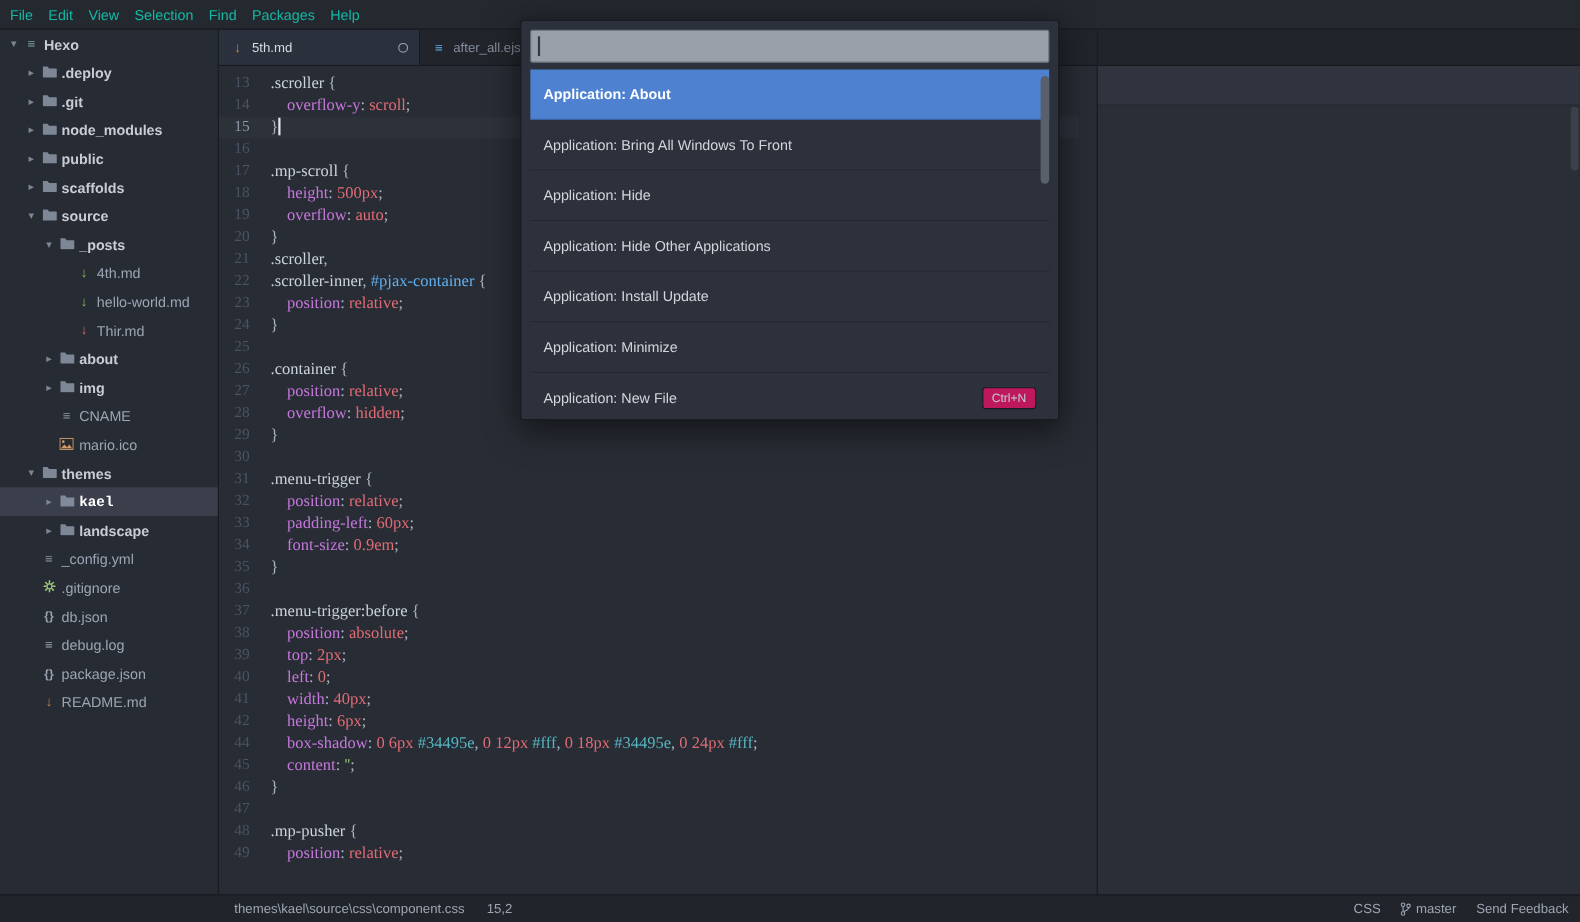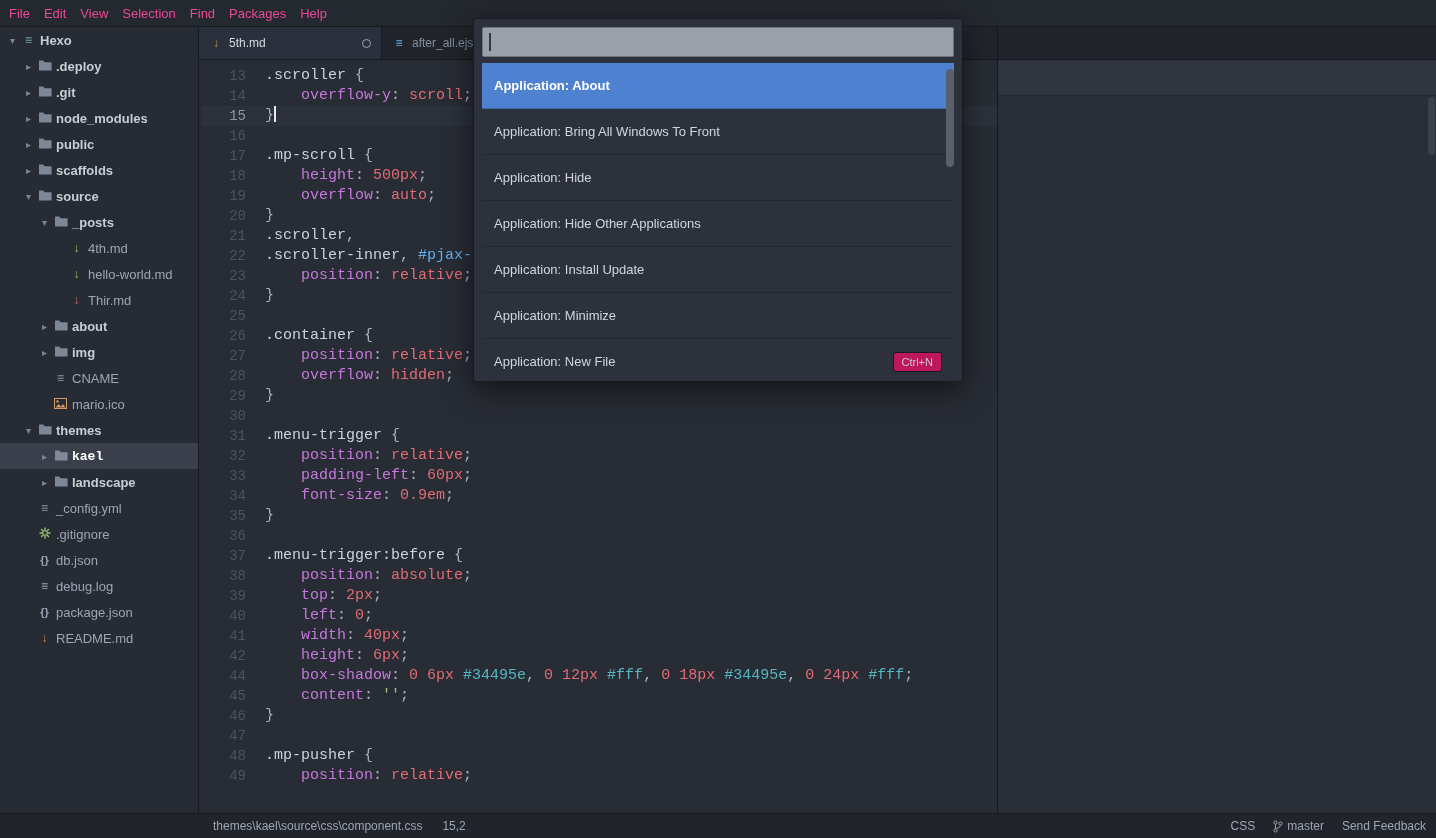--- a/index.html
+++ b/index.html
@@ -2,21 +2,21 @@
 <html><head>
 <meta charset="utf-8">
 <style>
   * { margin:0; padding:0; box-sizing:border-box; }
   html,body { width:1436px; height:838px; overflow:hidden; background:#282c34;
               font-family:"Liberation Sans", sans-serif; }
 
   
   .menubar { position:absolute; left:0; top:0; width:100%; height:27px; background:#24282f;
              border-bottom:1px solid #181a1f; display:flex; align-items:center; padding-left:2px; z-index:5; }
-  .mitem { padding:0 7px; font-size:13px; color:#ec4899; line-height:27px; cursor:default; }
+  .mitem { padding:0 7px; font-size:13px; color:#14b8a6; line-height:27px; cursor:default; }
 
   
   .sidebar { position:absolute; left:0; top:27px; width:199px; bottom:25px; background:#272b33;
              border-right:1px solid #181a1f; overflow:hidden; z-index:2; }
   .tree-row { height:26px; display:flex; align-items:center; font-size:13px; color:#9da5b4; white-space:nowrap; cursor:default; }
   .tree-row.folder .label { color:#c8ccd4; font-weight:bold; }
   .tree-row.selected { background:#3a3f4b; }
   .tree-row.selected .label { color:#ffffff;font-family:Liberation Mono, monospace; }
   .chevron { width:13px; flex:none; text-align:center; color:#7d8590; font-size:10px; }
   .ticon { width:19px; flex:none; text-align:center; font-size:12px; line-height:1; }
@@ -25,22 +25,22 @@
   
   .tabbar { position:absolute; left:199px; top:27px; width:798px; height:33px; background:#21252b;
             border-bottom:1px solid #181a1f; display:flex; z-index:2; }
   .tab { height:100%; display:flex; align-items:center; padding:0 10px; border-right:1px solid #181a1f;
          font-size:12px; color:#848d9c; width:183px; flex:none; overflow:hidden; cursor:default; }
   .tab.active { background:#2b313c; color:#d7dae0; }
   .tab .ticon { margin-right:6px; width:14px; }
   .modified-ring { width:9px; height:9px; border:1.5px solid #9da5b4; border-radius:50%; margin-left:auto; flex:none; }
 
   
-  .editor { position:absolute; left:202px; top:60px; width:798px; bottom:25px; background:#282c34;
-            overflow:hidden; font-family:Liberation Mono, monospace; font-size:15px; line-height:20px;
+  .editor { position:absolute; left:183px; top:60px; width:798px; bottom:25px; background:#282c34;
+            overflow:hidden; font-family:Liberation Serif, serif; font-size:15px; line-height:20px;
             padding-top:6px; z-index:1; }
   .code-row { display:flex; height:20px; white-space:pre; }
   .code-row.active { background:#2c313a; }
   .lnum { width:44px; flex:none; text-align:right; color:#4b5263; font-size:14px; }
   .code-row.active .lnum { color:#9098a8; }
   .ltext { padding-left:19px; }
   .t-p { color:#abb2bf; } .t-s { color:#ccd2dd; } .t-k { color:#c678dd; }
   .t-v { color:#e06c75; } .t-h { color:#56b6c2; } .t-i { color:#61afef; } .t-q { color:#98c379; }
   .cursor { display:inline-block; width:2px; height:16px; background:#e6e8ee; vertical-align:-3px; }
 

